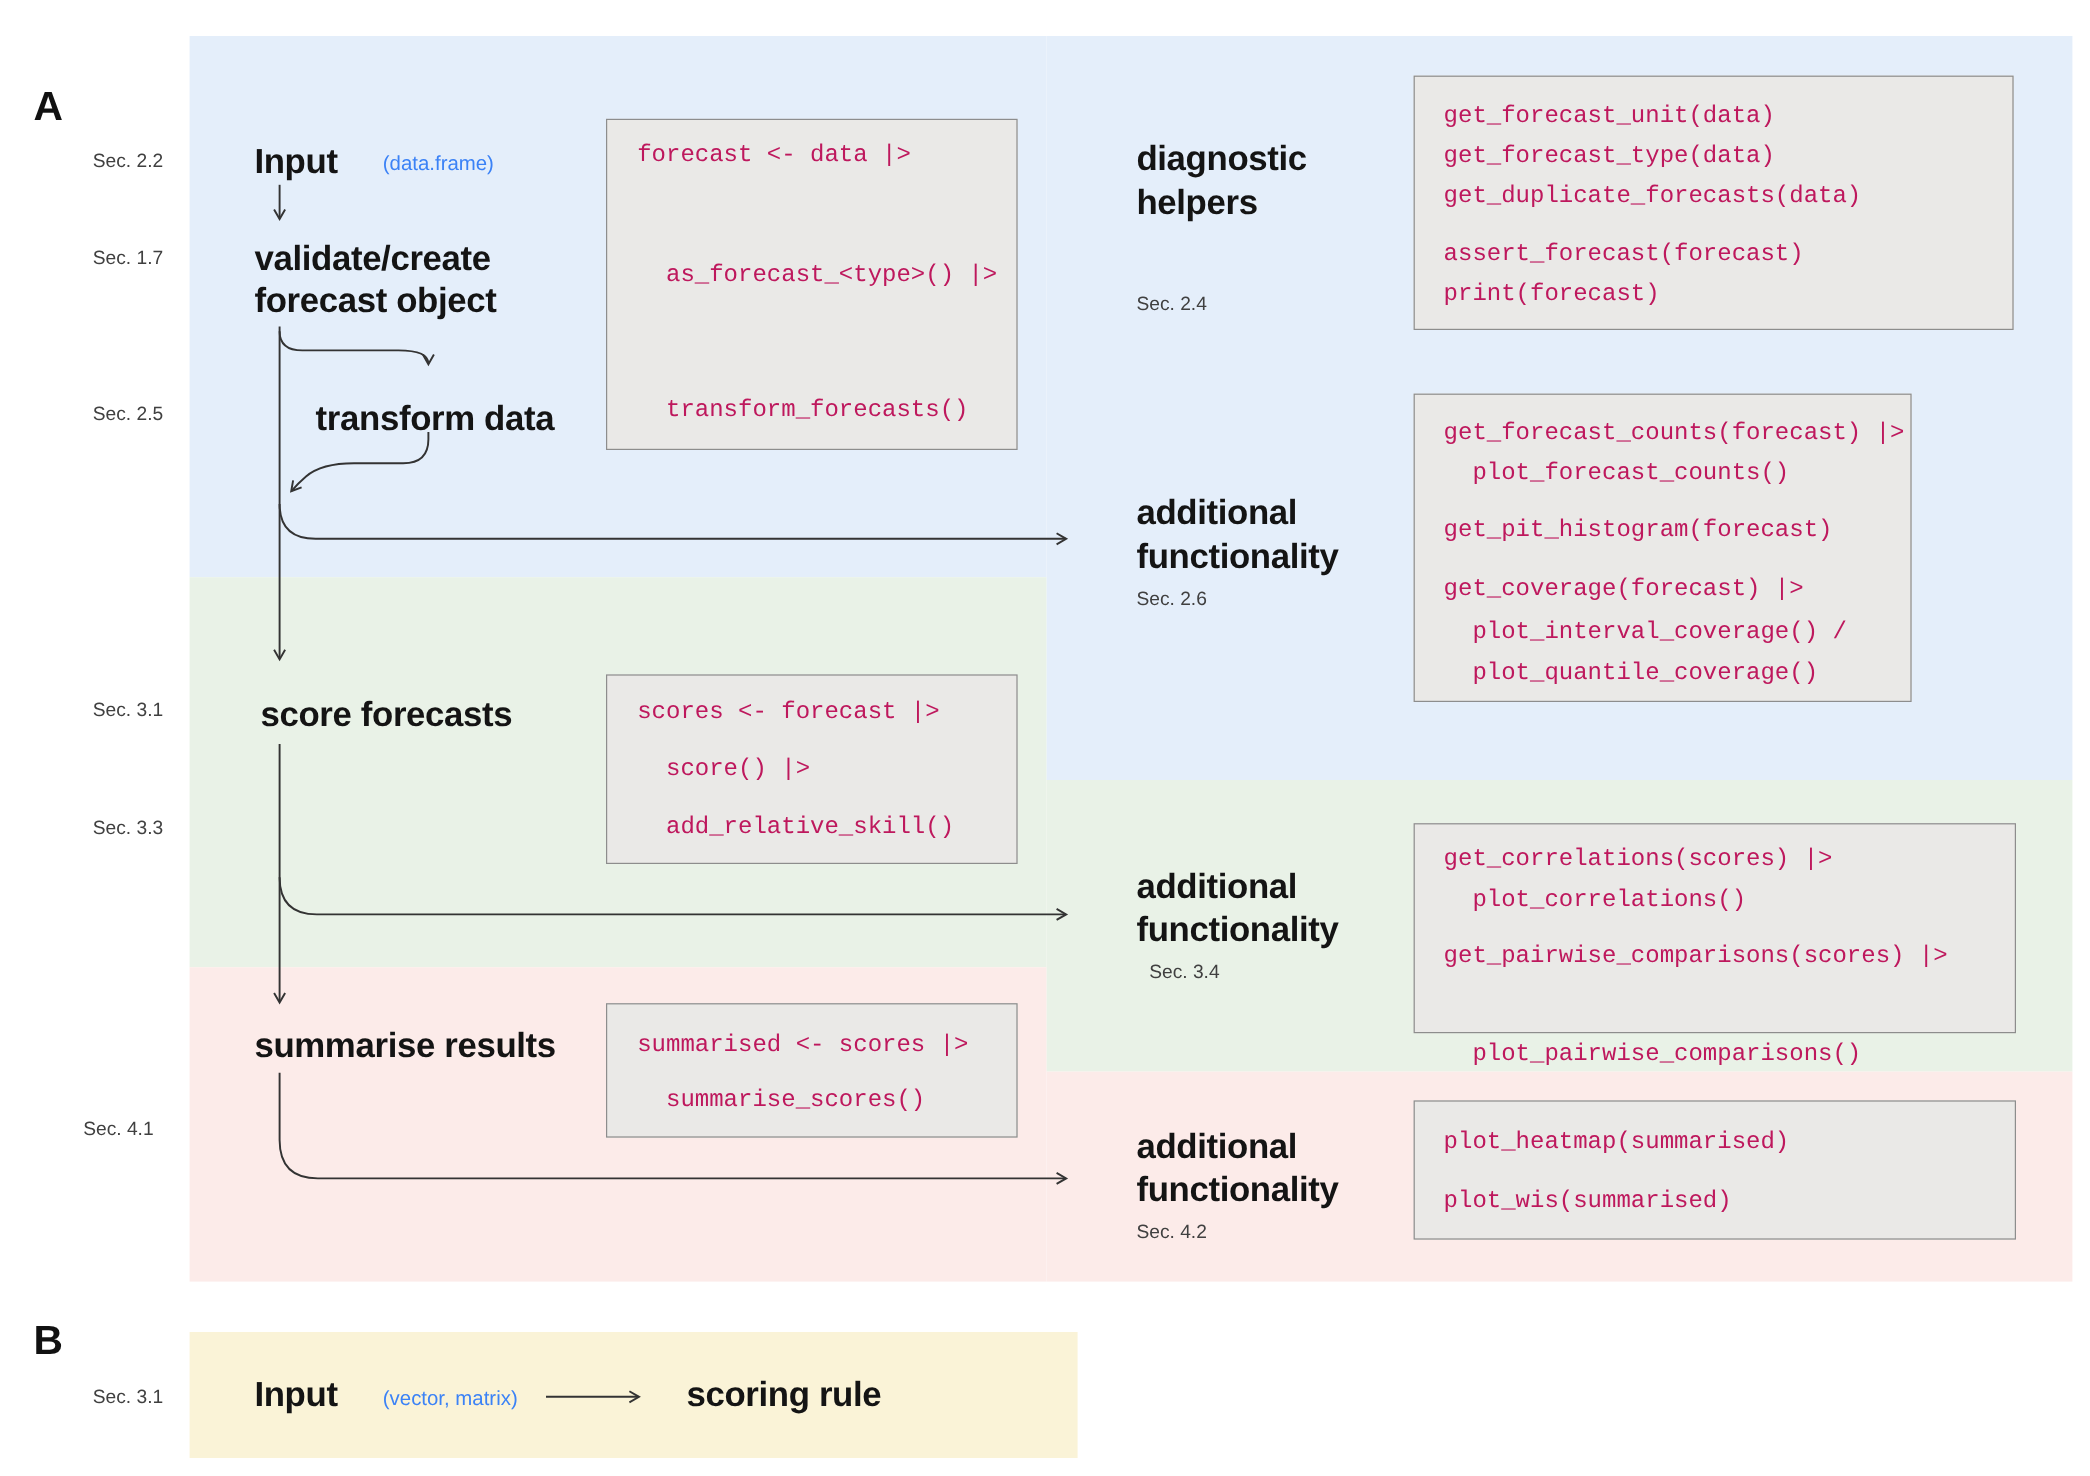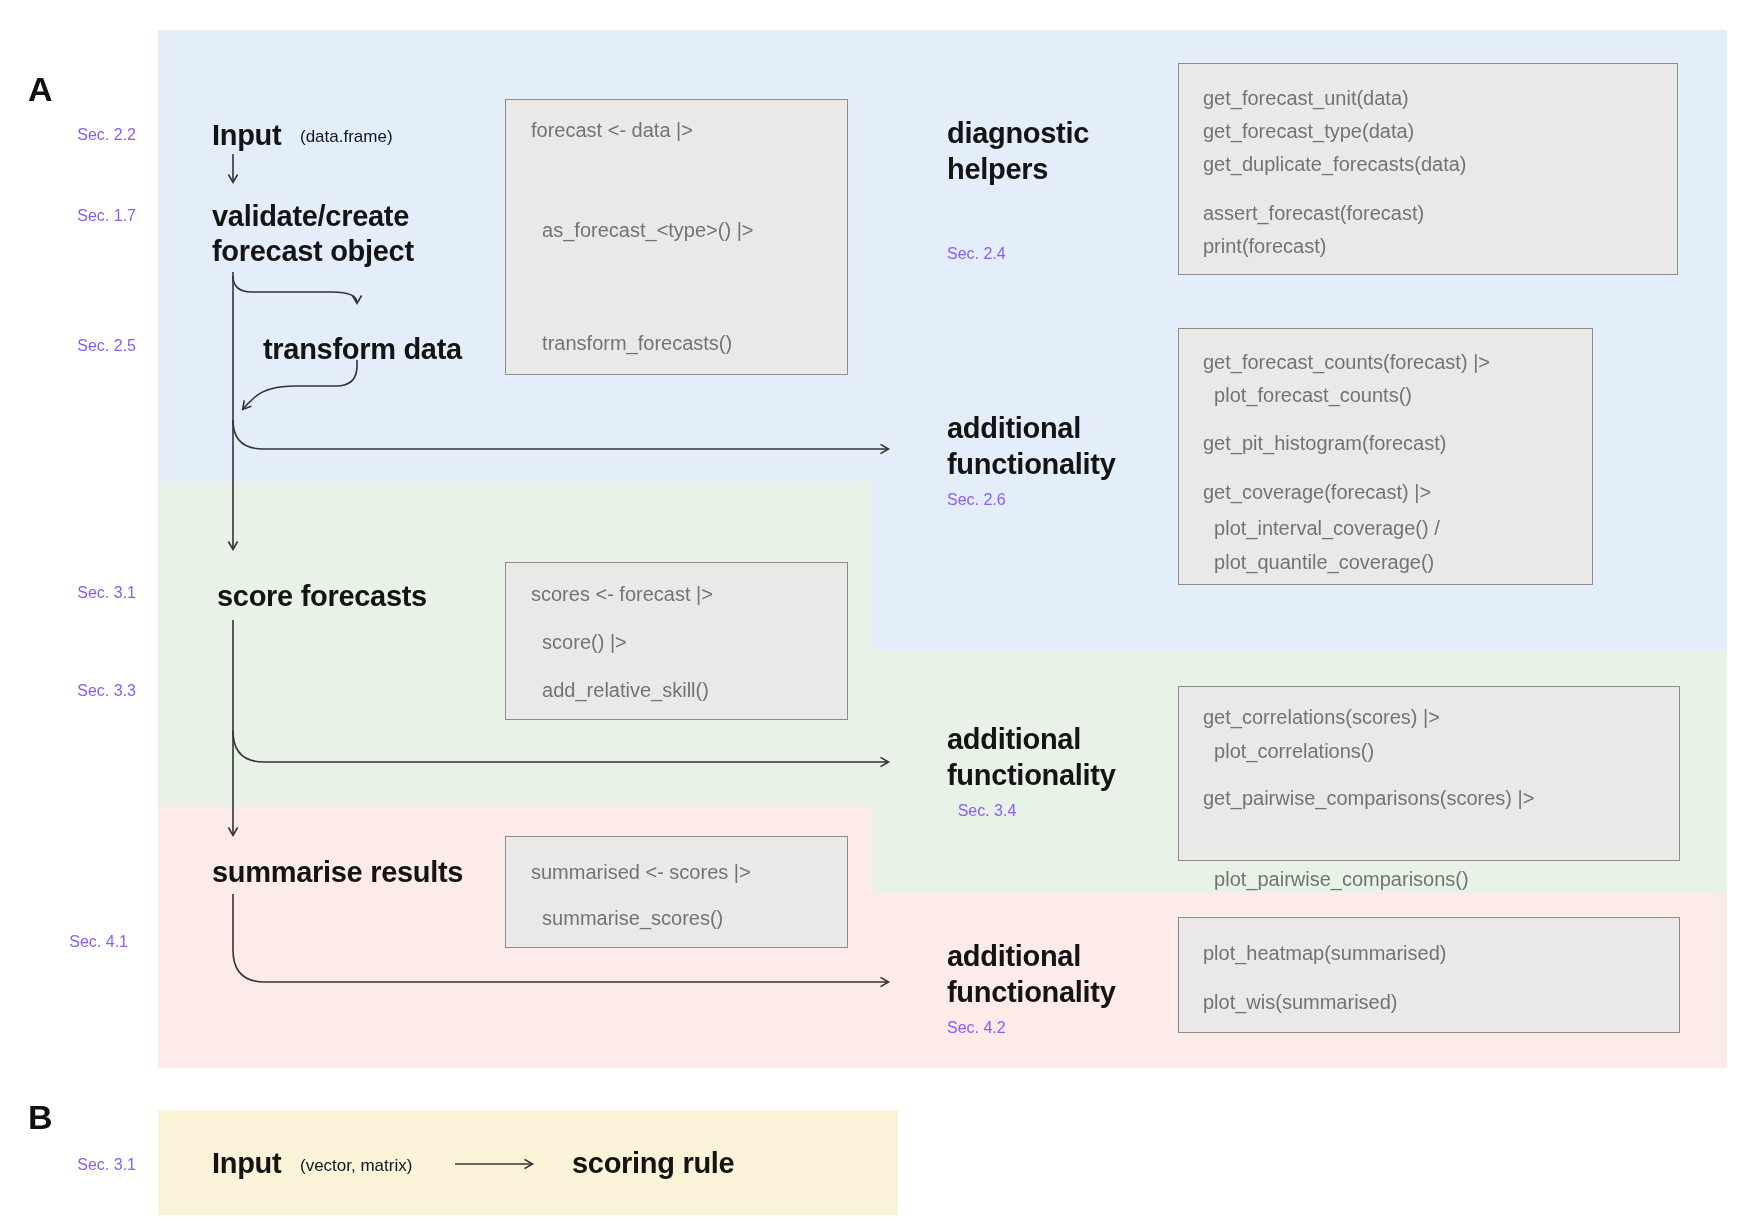--- a/index.html
+++ b/index.html
@@ -4,26 +4,26 @@
 <style>
   html,body{margin:0;padding:0;background:#ffffff;}
   #stage{position:relative;width:1742px;height:1230px;background:#fff;overflow:hidden;
          font-family:"Liberation Sans",sans-serif;color:#111;}
   .band{position:absolute;}
   .band-blue{background:var(--c-blue);}
   .band-green{background:var(--c-green);}
   .band-pink{background:var(--c-pink);}
   .band-yellow{background:var(--c-yellow);}
   .codebox{position:absolute;background:var(--c-box);border:1.5px solid var(--c-border);box-sizing:border-box;}
-  .codeline{position:absolute;font-family:Liberation Sans, sans-serif;
-            font-size:20px;line-height:24px;white-space:pre;color:#737373;}
+  .codeline{position:absolute;font-family:Liberation Mono, monospace;
+            font-size:20px;line-height:24px;white-space:pre;color:#be185d;}
   .panel-letter{position:absolute;font-size:34px;font-weight:bold;color:#111;}
-  .seclabel{position:absolute;width:80px;text-align:right;font-size:16px;color:#8b5cf6;}
+  .seclabel{position:absolute;width:80px;text-align:right;font-size:16px;color:#404040;}
   .flowlabel{position:absolute;font-size:29px;font-weight:bold;line-height:35px;letter-spacing:-0.3px;color:#141414;}
-  .sublabel{position:absolute;font-size:17px;color:#0f172a;}
+  .sublabel{position:absolute;font-size:17px;color:#3b82f6;margin-left:19px;}
   .sidelabel{position:absolute;font-size:29px;font-weight:bold;line-height:36px;letter-spacing:-0.3px;color:#141414;}
   svg.arrows{position:absolute;left:0;top:0;pointer-events:none;}
   svg.arrows path{stroke:#333;stroke-width:1.6;fill:none;}
 </style>
 </head>
 <body>
 
 <div id="stage" style="--c-blue: #e4eefa; --c-green: #e9f2e7; --c-pink: #fcebe9; --c-yellow: #faf3d7; --c-box: #eae9e7; --c-border: #8d8d8d;">
 
   <div class="band band-blue" style="left:158px;top:30px;width:714px;height:451px;"></div>

